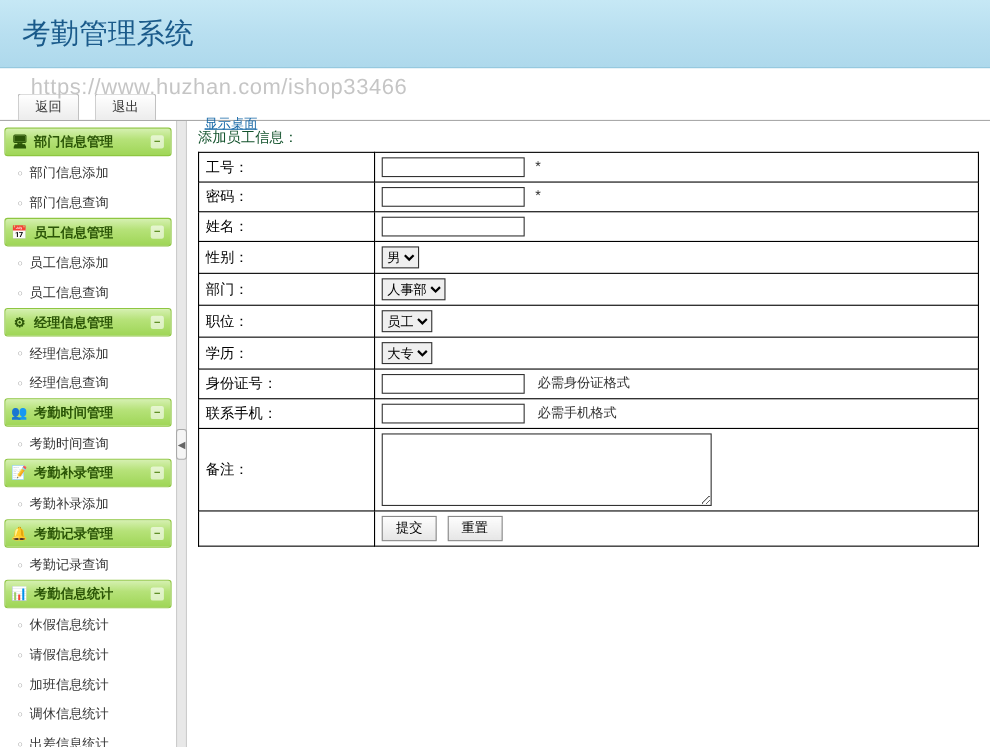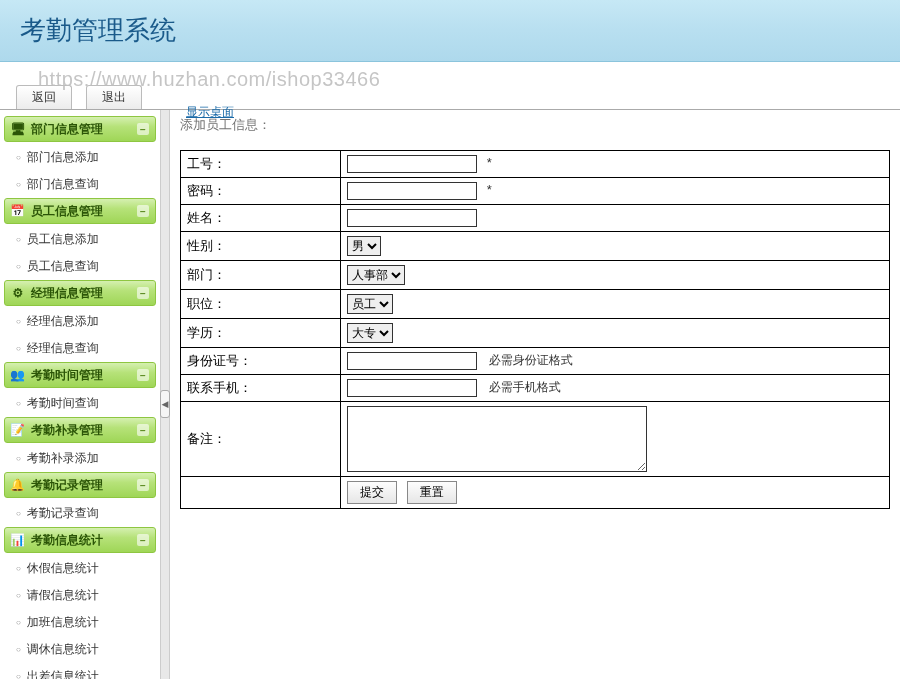--- a/index.html
+++ b/index.html
@@ -42,21 +42,21 @@
       position: absolute;
       left: 186px;
       top: 24px;
       color: #1a6aa8;
       text-decoration: underline;
       cursor: pointer;
       font-size: 12px;
     }
     .watermark {
       position: absolute;
-      left: 38px;
+      left: 28px;
       top: 68px;
       color: #bfbfbf;
       font-size: 20px;
       font-family: Arial, sans-serif;
       opacity: 0.9;
       z-index: 50;
       pointer-events: none;
       letter-spacing: 0.5px;
     }
     
@@ -144,21 +144,21 @@
       font-size: 9px;
       color: #666;
       cursor: pointer;
     }
     
     .content {
       flex: 1;
       padding: 6px 10px;
       overflow: auto;
     }
-    .section-title { color: #737373; margin-bottom: 16px; font-size: 13px; }
+    .section-title { color: #14532d; margin-bottom: 4px; font-size: 13px; }
     
     .form-table { width: 100%; border-collapse: collapse; }
     .form-table td {
       border: 1px solid #000;
       padding: 4px 6px;
       font-size: 13px;
       vertical-align: middle;
     }
     .label-cell { width: 160px; }
     .form-table input[type=text], .form-table input[type=password] {

